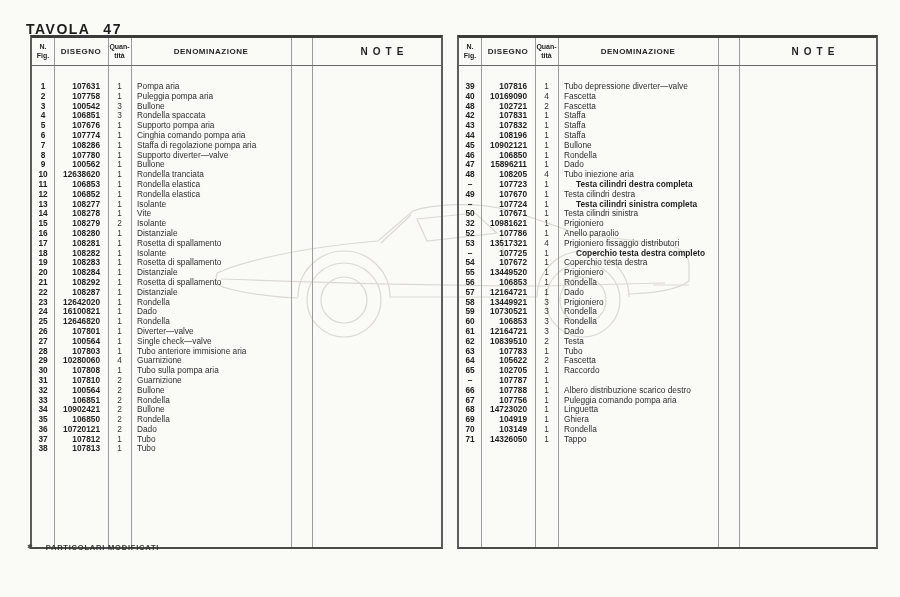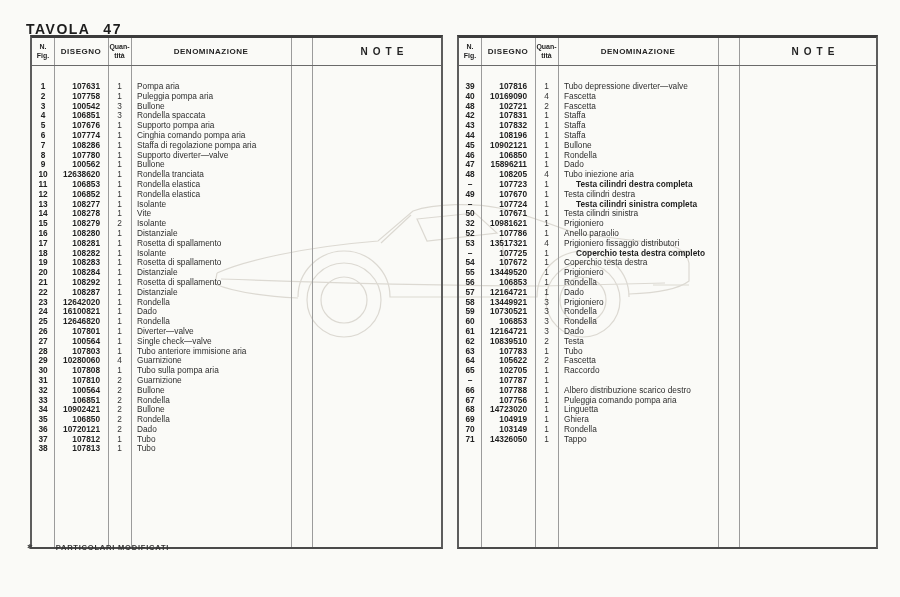--- a/index.html
+++ b/index.html
@@ -51,21 +51,21 @@
   }
   .c       { color:#2e2e2e; }
   .c.fig   { text-align:center; font-weight:bold; color:#222; }
   .c.dis   { text-align:right; padding-right:8px; font-weight:bold; color:#1f1f1f; }
   .c.qty   { text-align:center; color:#333; }
   .c.den   { text-align:left; padding-left:6px; white-space:normal; }
   .row.bold .c.den { font-weight:bold; color:#1d1d1d;margin-left:12px; }
   .footer {
     position:absolute; left:27px; top:543px; z-index:1;
     font-size:7.5px; font-weight:bold; letter-spacing:0.8px; color:#333;
-    display:flex; align-items:flex-start; gap:22px;
+    display:flex; align-items:flex-start; gap:12px;
   }
   .footer .sym { font-size:7px; color:#444; }
 </style>
 </head>
 <body>
 
 <svg class="watermark" viewBox="0 0 482 152" fill="none" stroke="#dcd9d2" stroke-width="1.2">
 
   <path d="M4,80 C30,68 90,54 165,48 L200,18 C222,10 262,10 286,15 C312,21 340,32 362,40 C402,46 442,49 460,53 C470,57 475,63 476,70 L476,88 C466,96 442,100 416,101"></path>
 

